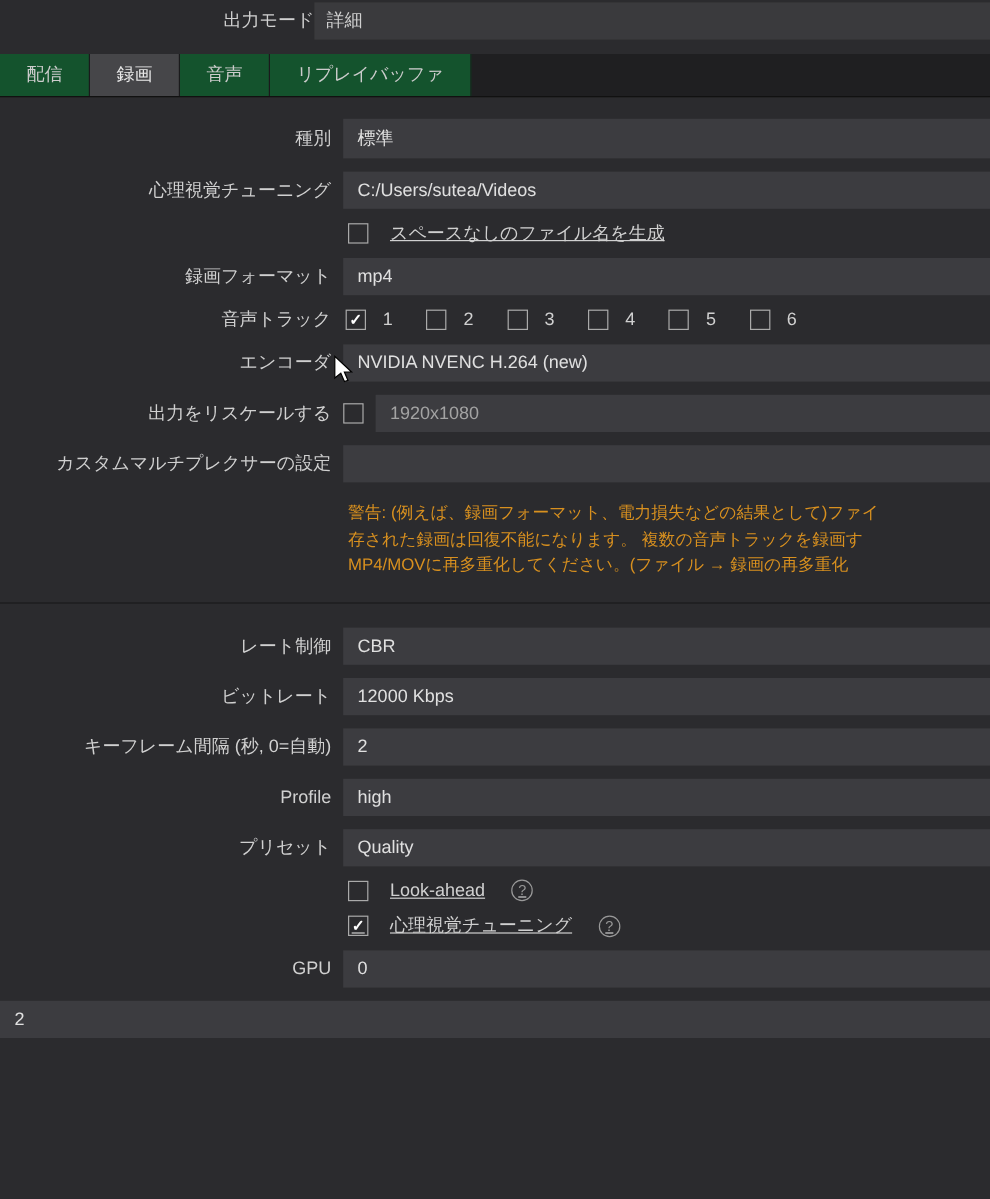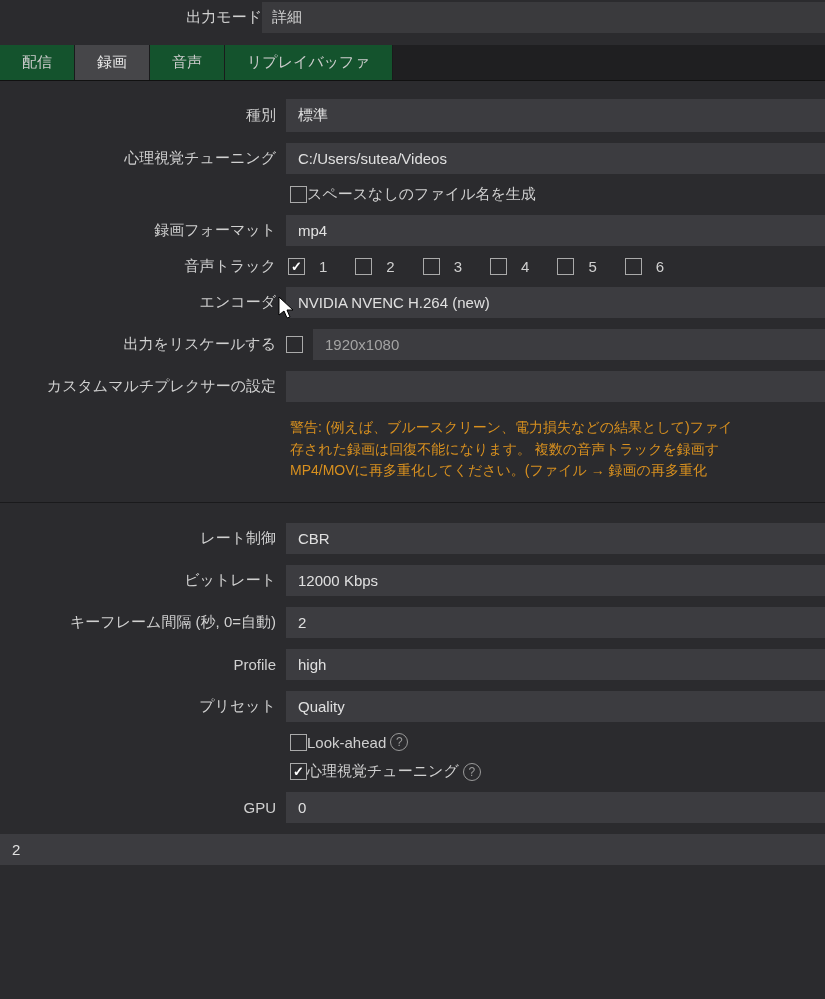--- a/index.html
+++ b/index.html
@@ -131,22 +131,23 @@
   .field-group {
     flex: 1;
     display: flex;
     align-items: center;
     gap: 10px;
   }
   .no-label-row {
     padding-left: 290px;
     display: flex;
     align-items: center;
-    gap: 0;
+    gap: 18px;
     margin-bottom: 11px;
+    text-decoration: underline;
   }
 </style>
 </head>
 <body>
 
 <div class="top-row">
   <div class="lbl">出力モード</div>
   <div class="val-field">詳細</div>
 </div>
 
@@ -209,21 +210,21 @@
       <div class="form-field disabled" style="flex:1">1920x1080</div>
     </div>
   </div>
 
   <div class="form-row">
     <div class="form-label">カスタムマルチプレクサーの設定</div>
     <div class="empty-field"></div>
   </div>
 
   <div class="warning">
-    <span>警告: (例えば、ブルースクリーン、電力損失などの結果として)ファイ</span><br>
+    <span>警告: (例えば、録画フォーマット、電力損失などの結果として)ファイ</span><br>
     <span>存された録画は回復不能になります。 複数の音声トラックを録画す</span><br>
     <span>MP4/MOVに再多重化してください。(ファイル → 録画の再多重化</span>
   </div>
 
   <div class="divider"></div>
 
   <div class="form-row">
     <div class="form-label">レート制御</div>
     <div class="form-field">CBR</div>
   </div>

